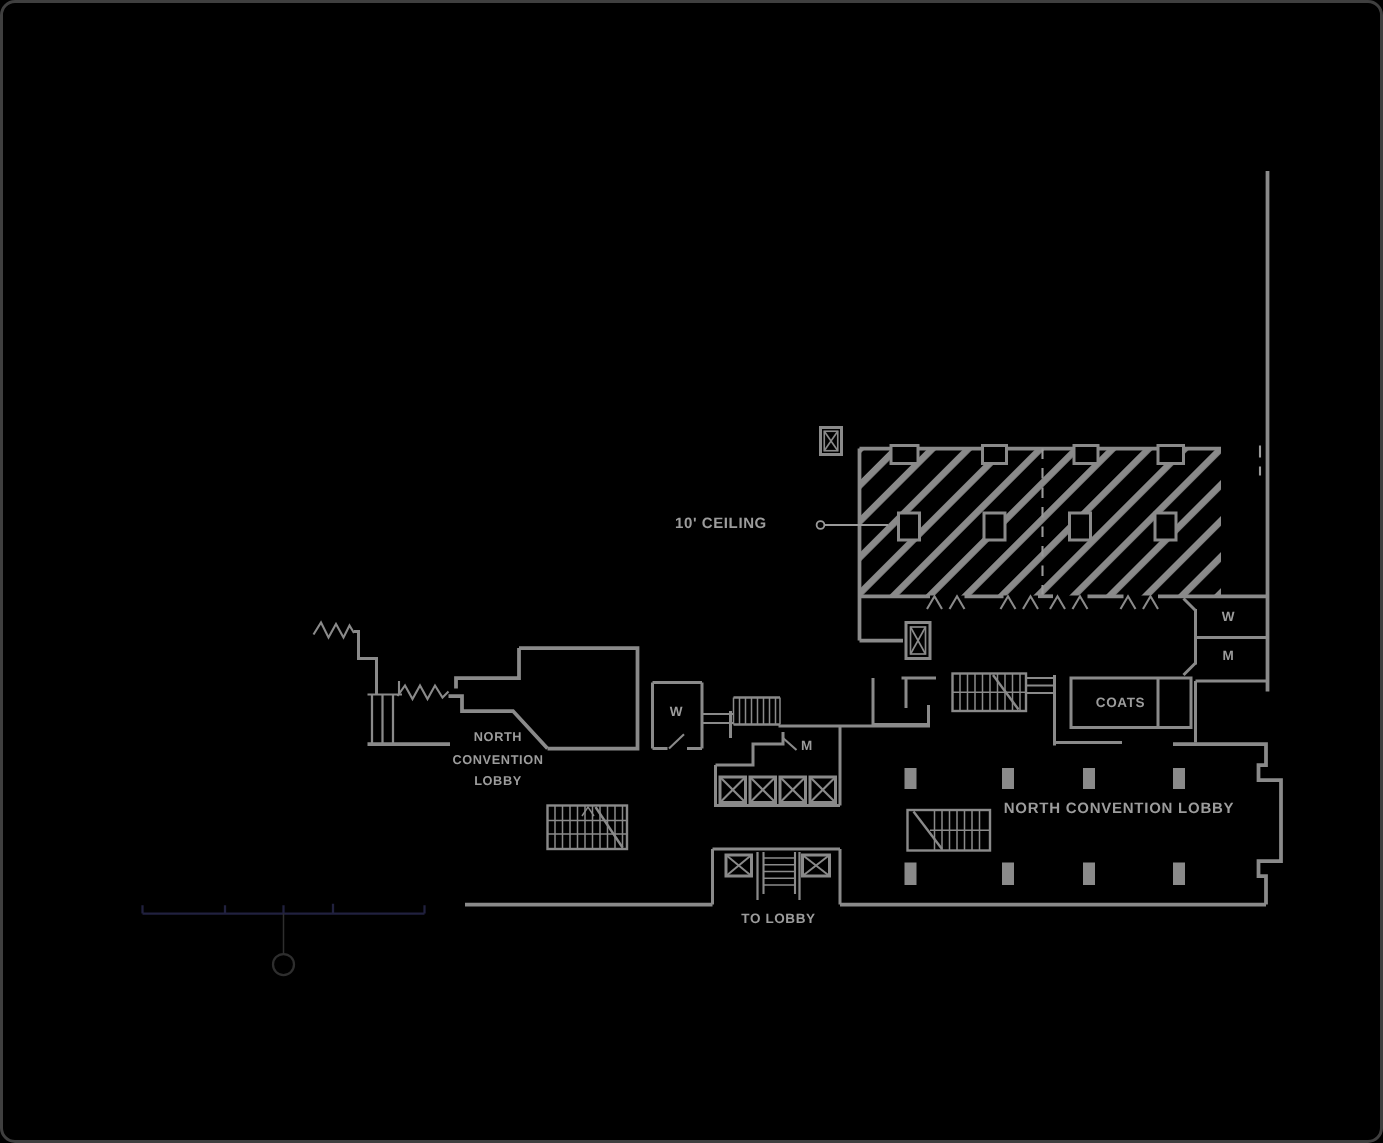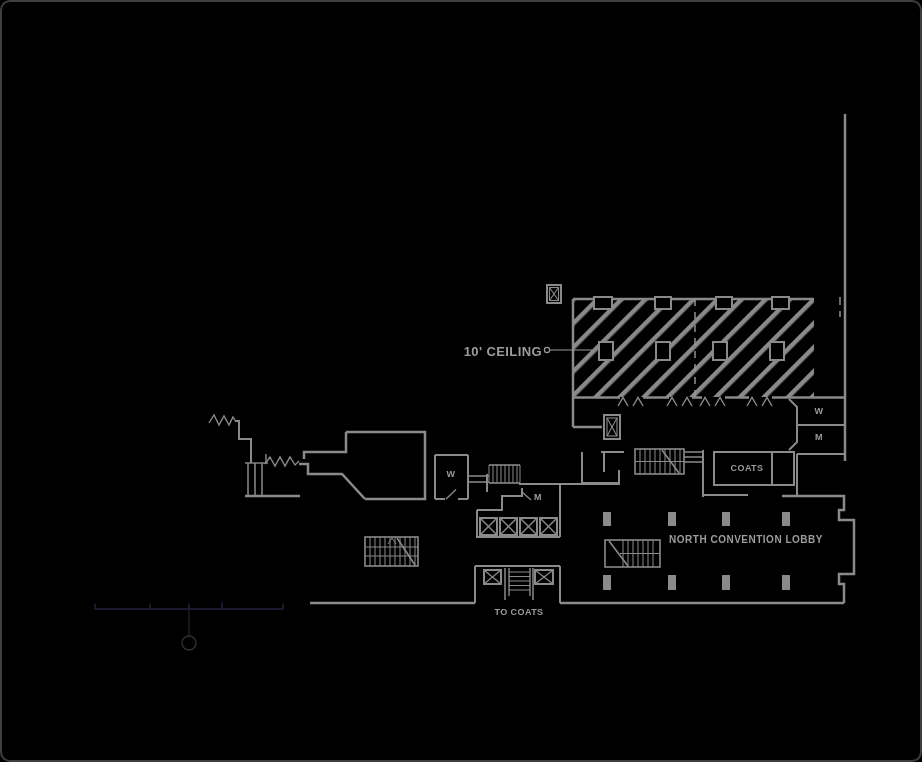--- a/index.html
+++ b/index.html
@@ -7,21 +7,21 @@
     position:relative;width:922px;height:762px;background:#000;
     border-radius:10px;box-sizing:border-box;border:2px solid #3f3f3f;
     overflow:hidden;font-family:"Liberation Sans",sans-serif;
   }
   svg{position:absolute;left:0;top:0;}
   .lbl{
     position:absolute;color:#9c9c9c;font-weight:bold;
     font-family:"Liberation Sans",sans-serif;letter-spacing:.4px;
     text-align:center;white-space:nowrap;
   }
-  #lbl-ceiling{left:448px;top:342px;width:92px;font-size:13px;text-align:right;}
+  #lbl-ceiling{left:448px;top:342px;width:92px;font-size:10px;text-align:left;}
   #lbl-north-lobby{left:283px;top:482px;width:94px;font-size:8.5px;line-height:14.5px;}
   #lbl-w-mid{left:441px;top:467px;width:16px;font-size:9px;}
   #lbl-m-mid{left:528px;top:490px;width:16px;font-size:9px;}
   #lbl-w-east{left:809px;top:404px;width:16px;font-size:9px;}
   #lbl-m-east{left:809px;top:430px;width:16px;font-size:9px;}
   #lbl-coats{left:711px;top:461px;width:68px;font-size:9px;text-align:center;}
   #lbl-south-lobby{left:664px;top:532px;width:160px;font-size:10px;letter-spacing:.5px;}
   #lbl-to-plaza{left:487px;top:605px;width:60px;font-size:9px;}
 </style>
 </head>
@@ -255,21 +255,26 @@
     </g>
     <g stroke="#2e2e2e">
       <line x1="187" y1="607" x2="187" y2="634" stroke-width="1"></line>
       <circle cx="187" cy="641" r="7" stroke-width="1.5"></circle>
     </g>
   </g>
 </svg>
 
 <div class="lbl" id="lbl-ceiling">10' CEILING</div>
 
+<div class="lbl" id="lbl-north-lobby">
+  <div>NORTH</div>
+  <div>CONVENTION</div>
+  <div>LOBBY</div>
+</div>
 
 <div class="lbl" id="lbl-w-mid">W</div>
 <div class="lbl" id="lbl-m-mid">M</div>
 <div class="lbl" id="lbl-w-east">W</div>
 <div class="lbl" id="lbl-m-east">M</div>
 <div class="lbl" id="lbl-coats">COATS</div>
 <div class="lbl" id="lbl-south-lobby">NORTH CONVENTION LOBBY</div>
-<div class="lbl" id="lbl-to-plaza">TO COATS</div>
+<div class="lbl" id="lbl-to-plaza">TO LOBBY</div>
 </div>
 
 </body></html>

